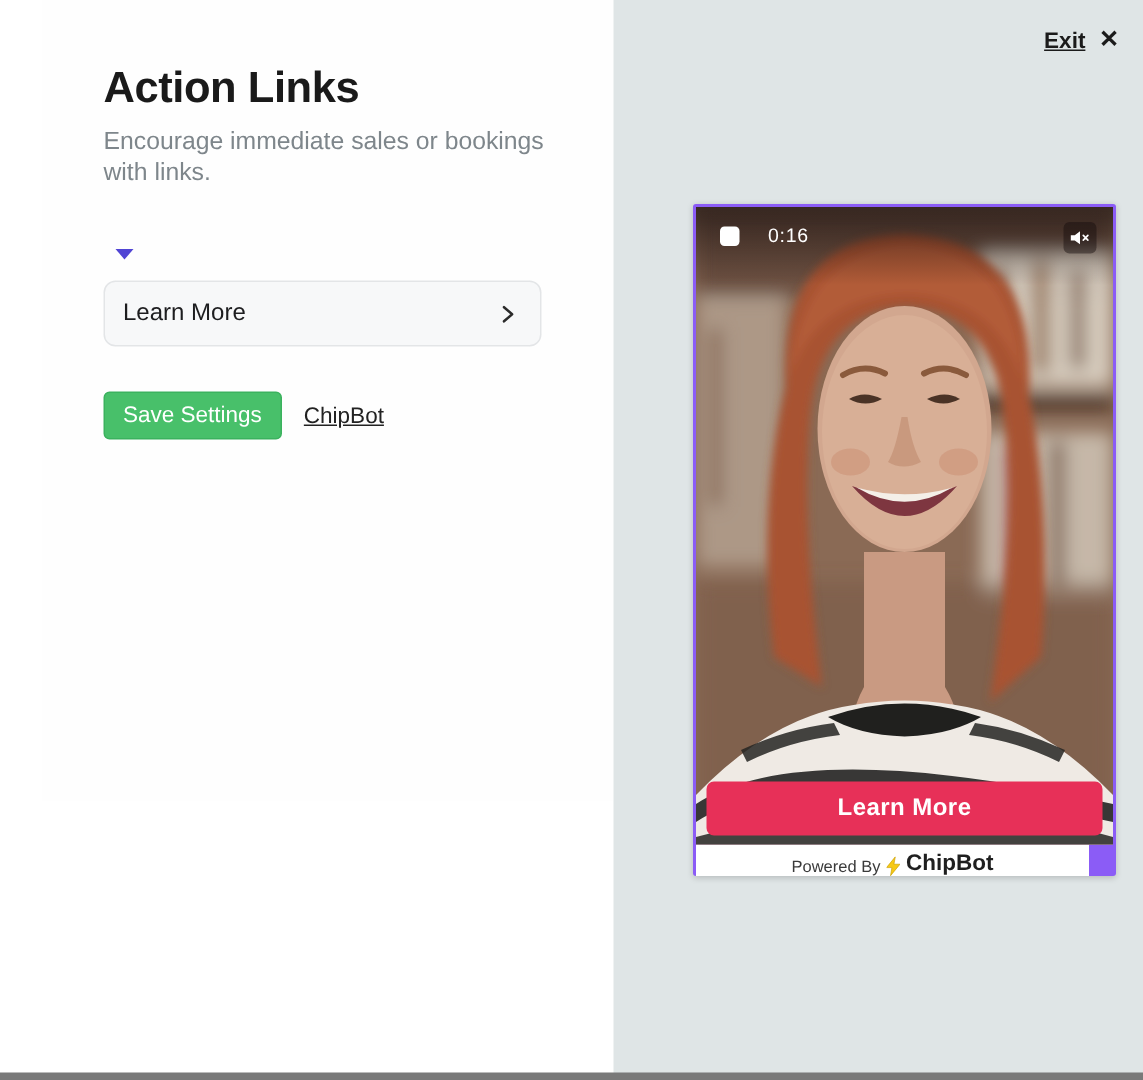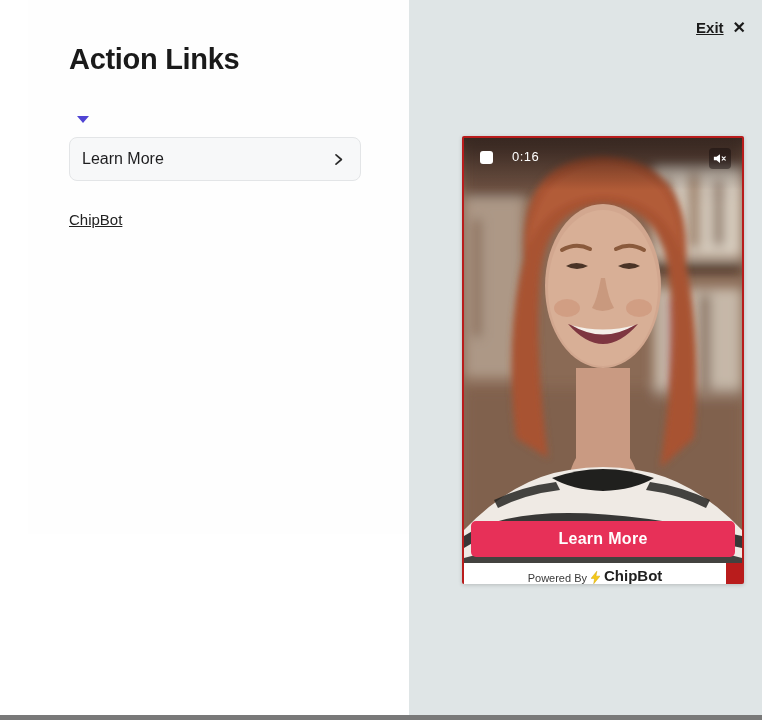--- a/index.html
+++ b/index.html
@@ -75,36 +75,36 @@
   }
 
   
   .right-panel {
     flex: 1; height: 720px;
     background: #dfe5e6;
     position: relative;
   }
   .exit-row {
     position: absolute; top: 19px; right: 16px;
-    display: flex; align-items: center; gap: 9px;
+    display: flex; gap: 9px;
   }
   .exit-link {
     font-size: 15px; font-weight: 600; color: #1b1b1b;
     text-decoration: underline; cursor: pointer;
   }
   .close-icon {
     font-size: 16px; font-weight: 800; color: #1b1b1b;
     cursor: pointer; line-height: 1;
   }
 
   
   .widget-card {
     position: absolute; left: 53px; top: 136px;
     width: 282px; height: 448px;
-    background: #b91c1c;
+    background: #8b5cf6;
     border-radius: 2px;
     box-shadow: 0 1px 4px rgba(0,0,0,0.18);
     padding: 2px 18px 0 2px;
   }
   .video-area {
     position: relative;
     width: 278px; height: 425px;
     overflow: hidden;
     background: #7d6352;
     cursor: pointer;
@@ -155,35 +155,37 @@
     width: 762px; height: 5px;
     background: #797979;
     z-index: 5;
   }
 </style>
 </head>
 <body>
 
 <div class="left-panel">
   <h1 class="page-title">Action Links</h1>
+  <p class="page-subtitle">Encourage immediate sales or bookings with links.</p>
 
   <div class="add-link-row">
     <span class="caret-down"></span>
   </div>
 
   <div class="link-row">
     <span class="link-row-label">Learn More</span>
     <span class="chevron-right">
       <svg width="15" height="15" viewBox="0 0 15 15">
           <path d="M5 2.8 L10.4 7.5 L5 12.2" fill="none" stroke="#2b2b2b" stroke-width="1.7" stroke-linecap="round" stroke-linejoin="round"></path>
         </svg>
     </span>
   </div>
 
   <div class="btn-row">
+    <button class="save-btn">Save Settings</button>
     <a class="cancel-link">ChipBot</a>
   </div>
 </div>
 
 <div class="right-panel">
 
   <div class="exit-row">
     <a class="exit-link">Exit</a>
     <span class="close-icon">✕</span>
   </div>

